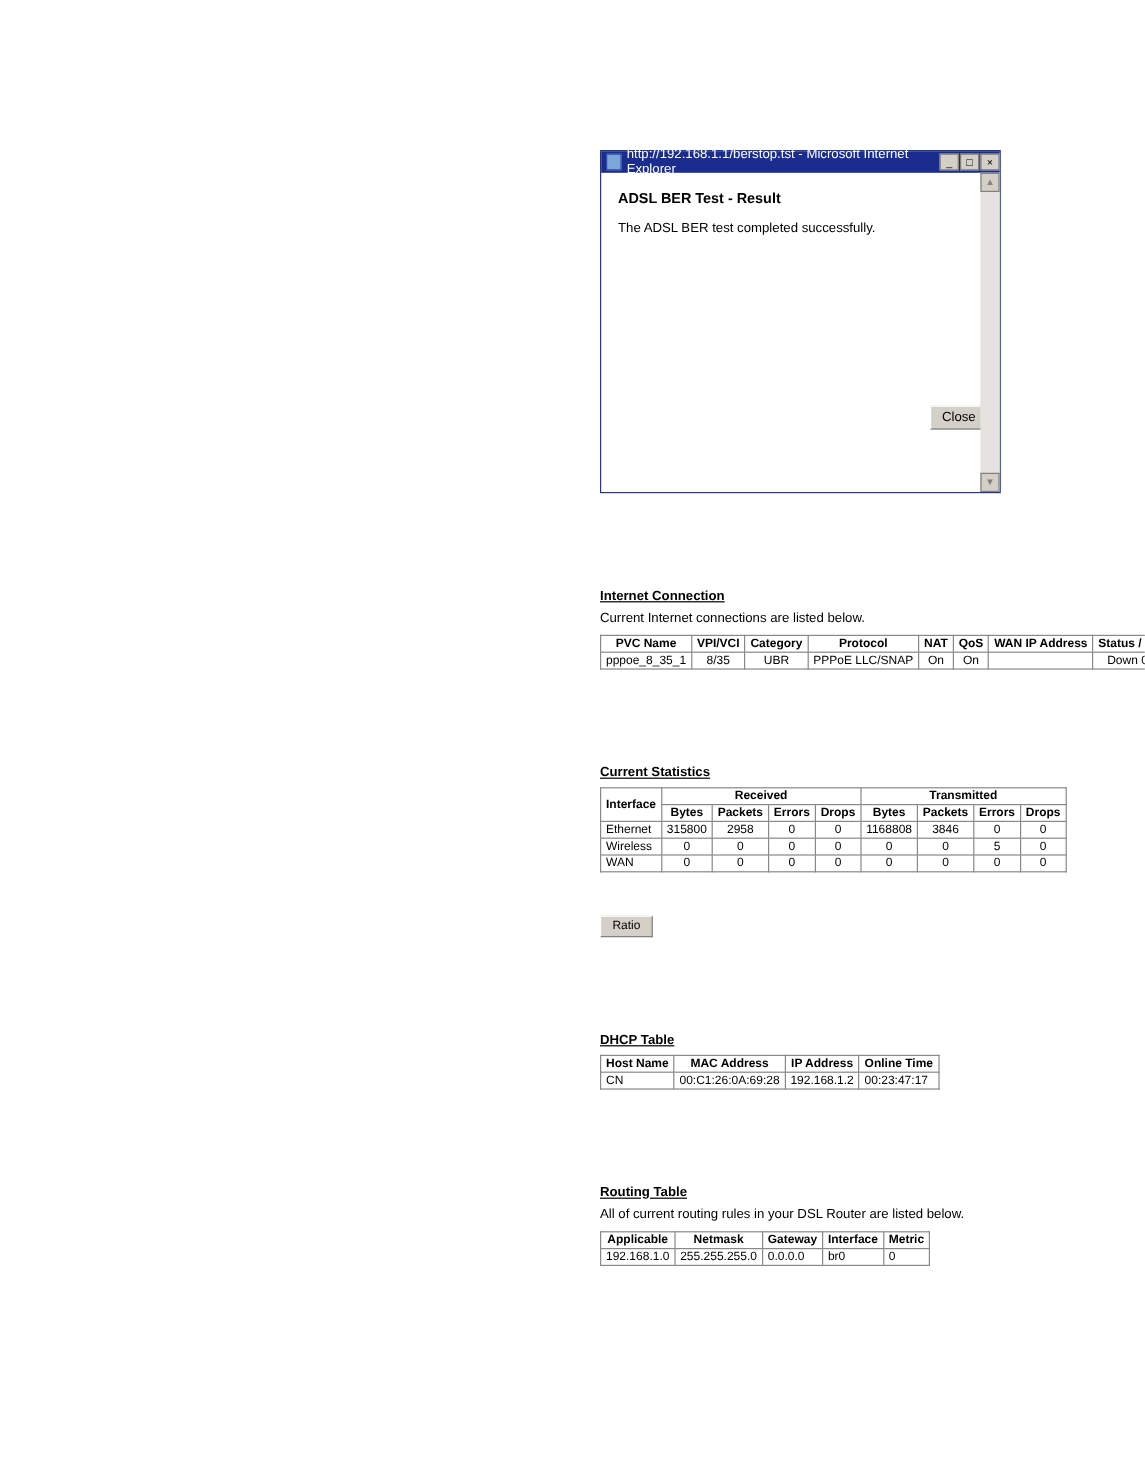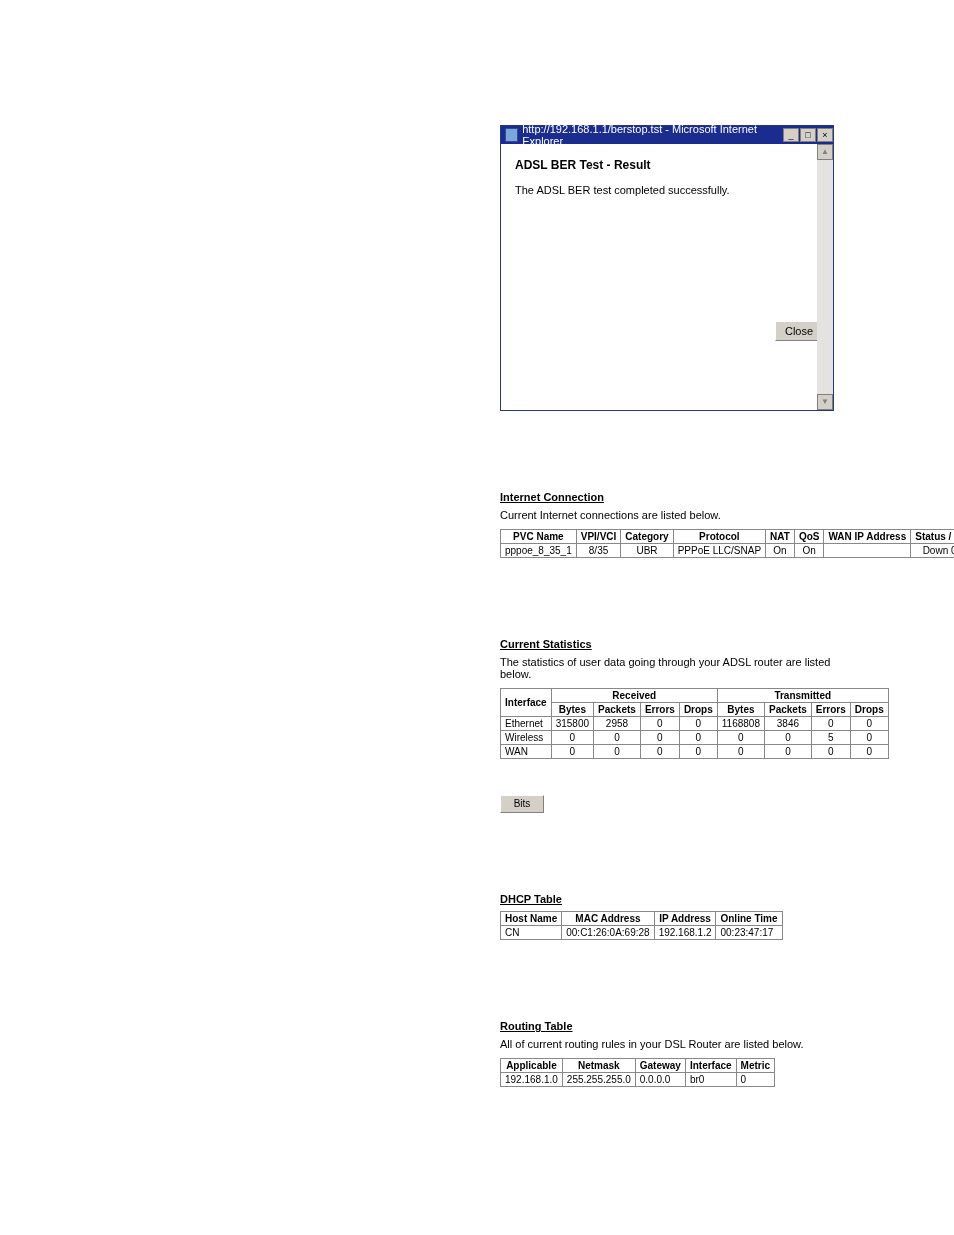--- a/index.html
+++ b/index.html
@@ -79,21 +79,21 @@
     border: 1px solid #000;
     padding: 2px 6px;
     text-align: left;
   }
   table.bertable th {
     font-weight: bold;
   }
   .close-btn {
     position: absolute;
     right: 10px;
-    top: 177px;
+    top: 194px;
     width: 48px;
     height: 20px;
     background: #d4d0c8;
     border: 1px solid #808080;
     border-top-color:#fff;
     border-left-color:#fff;
     font-size: 11px;
     text-align:center;
     line-height:18px;
     cursor:pointer;
@@ -209,21 +209,20 @@
         <td>On</td>
         <td></td>
         <td>Down 00:00:00:00</td>
       </tr>
     </tbody>
       </table>
   </div>
 
   <div class="section">
     <div class="sec-title">Current Statistics</div>
-    <div class="sec-desc">The statistics of user data going through your ADSL router are listed below.</div>
     <table class="data">
       <tbody>
           <tr>
         <th rowspan="2">Interface</th>
         <th colspan="4">Received</th>
         <th colspan="4">Transmitted</th>
       </tr>
       <tr>
         <th>Bytes</th>
         <th>Packets</th>
@@ -262,21 +261,21 @@
         <td>0</td>
         <td>0</td>
         <td>0</td>
         <td>0</td>
         <td>0</td>
         <td>0</td>
         <td>0</td>
       </tr>
     </tbody>
       </table>
-    <div class="reset-btn">Bits</div>
+    <div class="reset-btn">Ratio</div>
   </div>
 
   <div class="section">
     <div class="sec-title">DHCP Table</div>
     <table class="data">
       <tbody>
           <tr>
         <th>Host Name</th>
         <th>MAC Address</th>
         <th>IP Address</th>

